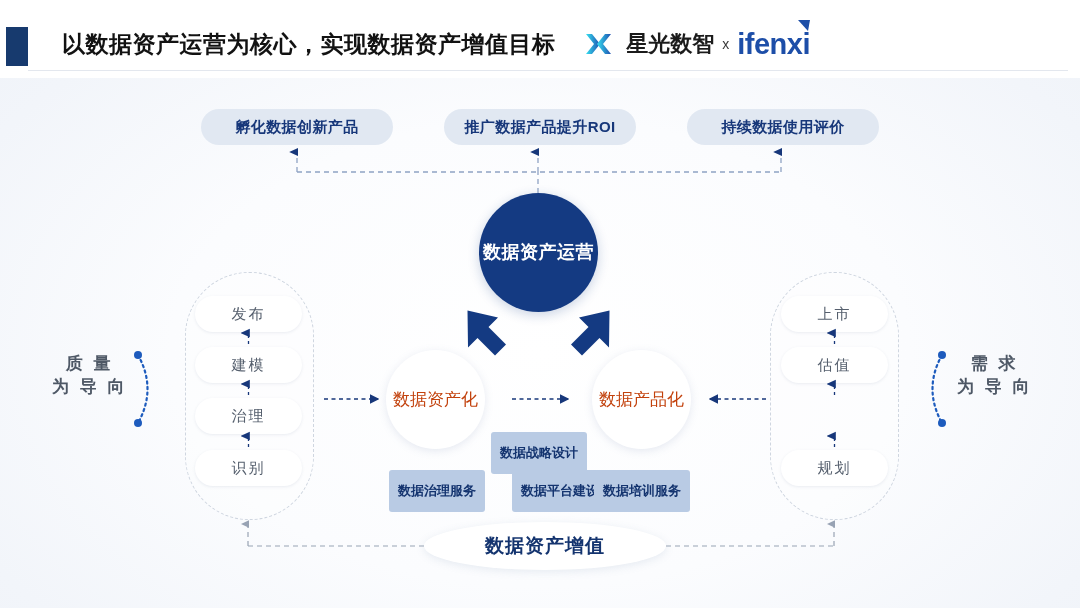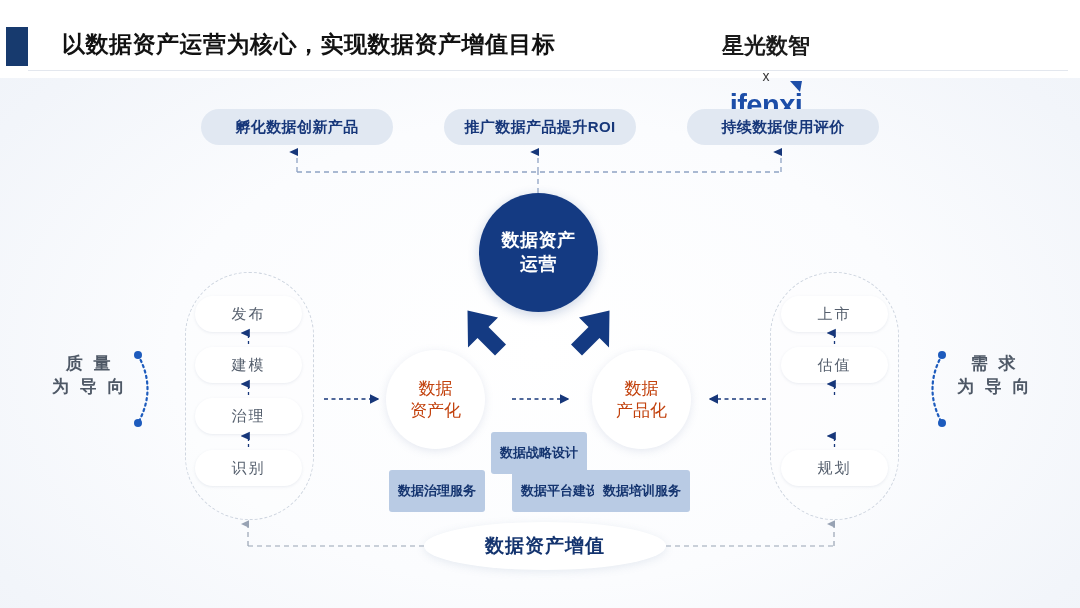--- a/index.html
+++ b/index.html
@@ -60,21 +60,20 @@
   }
 
   
   #brand {
     position: absolute;
     right: 58px; top: 24px;
     display: flex;
     align-items: center;
     gap: 7px;
     height: 40px;
-    flex-direction: column;
   }
   #brand-mark { width: 34px; height: 26px; display:block; }
   #brand-cn {
     font-size: 22px;
     font-weight: bold;
     color: #1b1b1b;
     letter-spacing: 0px;
     white-space: nowrap;
   }
   #brand-x {
@@ -134,21 +133,21 @@
     height: 246px;
     border: 1.4px dashed #cfd6e0;
     border-radius: 64px;
     background: rgba(255,255,255,0.25);
   }
 
   .core-circle {
     position: absolute;
     border-radius: 50%;
     display: flex;
-    flex-direction: column;
+    flex-direction: row;
     align-items: center;
     justify-content: center;
     text-align: center;
   }
   #center-node {
     left: 479px; top: 193px;
     width: 119px; height: 119px;
     background: #143a82;
     color: #ffffff;
     font-size: 18px;

